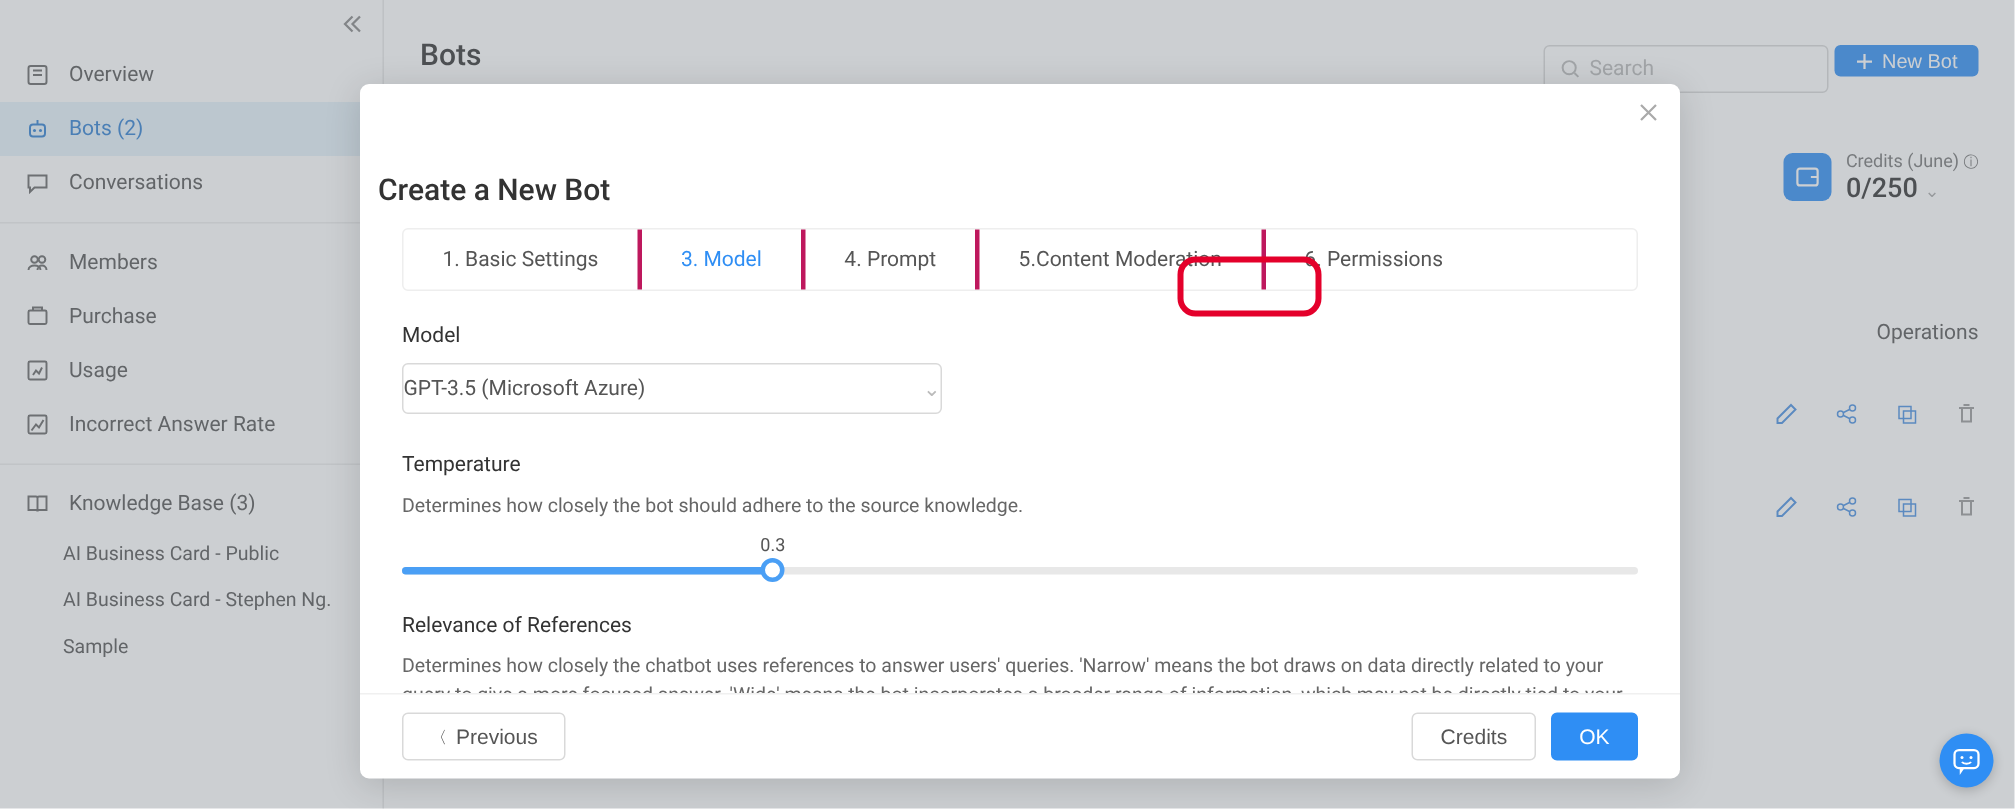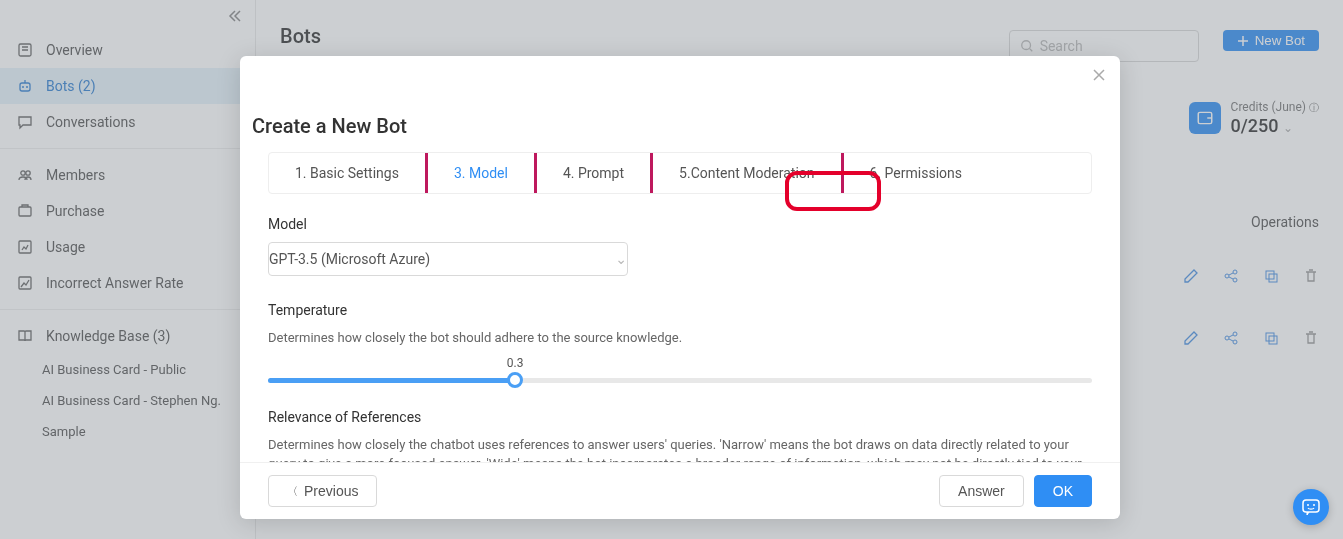--- a/index.html
+++ b/index.html
@@ -12,21 +12,21 @@
 .nav-item { display: flex; align-items: flex-end; padding: 10px 16px; cursor: pointer; color: #555; gap: 12px; }
 .nav-item.active { background: #e6f2fb; color: #2f7fd1; }
 .nav-icon { width: 18px; display: flex; align-items: center; justify-content: center; color: #666; }
 .nav-item.active .nav-icon { color: #2f7fd1; }
 .nav-divider { height: 1px; background: #eee; margin: 8px 0; }
 .kb-item { padding: 8px 16px 8px 42px; color: #555; cursor: pointer; font-size: 13px; }
 
 
 .main { position: absolute; left: 256px; top: 0; right: 0; height: 539px; padding: 24px; }
 .page-title { font-size: 20px; font-weight: 500; color: #333; }
-.top-actions { position: absolute; right: 24px; top: 30px; display: flex; gap: 24px; }
+.top-actions { position: absolute; right: 24px; top: 30px; display: flex; gap: 4px; }
 .search-box { width: 190px; height: 32px; border: 1px solid #d9d9d9; border-radius: 4px; display: flex; align-items: center; padding: 0 10px; color: #bbb; gap: 6px; }
 .new-bot-btn { background: #2f8ef4; color: #fff; border: none; border-radius: 4px; padding: 0 14px; height: 21px; display: flex; align-items: center; gap: 6px; cursor: pointer; }
 
 .credits-box { position: absolute; right: 24px; top: 100px; display: flex; align-items: center; gap: 10px; }
 .credits-icon { width: 32px; height: 32px; background: #2f8ef4; border-radius: 6px; display:flex; align-items:center; justify-content:center; color:#fff; }
 .credits-label { font-size: 12px; color: #777; }
 .credits-value { font-size: 18px; font-weight: 500; }
 
 
 .ops-header { position: absolute; right: 24px; top: 214px; color: #555; font-size: 14px; }
@@ -294,21 +294,21 @@
       <div class="help-text">Determines how closely the chatbot uses references to answer users' queries. 'Narrow' means the bot draws on data directly related to your query to give a more focused answer. 'Wide' means the bot incorporates a broader range of information, which may not be directly tied to your query but deliver a more holistic response. However, excessively wide references may result in inaccurate or unfocused</div>
     </div>
   </div>
 
   <div class="modal-footer">
     <button class="btn">
       <span style="font-size:11px;">〈</span>
       <span>Previous</span>
     </button>
     <div class="footer-right">
-      <button class="btn">Answer</button>
+      <button class="btn">Credits</button>
       <button class="btn btn-primary">OK</button>
     </div>
   </div>
 </div>
 
 <div class="help-bubble">
   <svg width="20" height="20" viewBox="0 0 20 20">
       <rect x="2" y="3" width="16" height="12" rx="3" stroke="#fff" fill="none" stroke-width="1.5"></rect>
       <circle cx="7" cy="8" r="1" fill="#fff"></circle>
       <circle cx="13" cy="8" r="1" fill="#fff"></circle>

